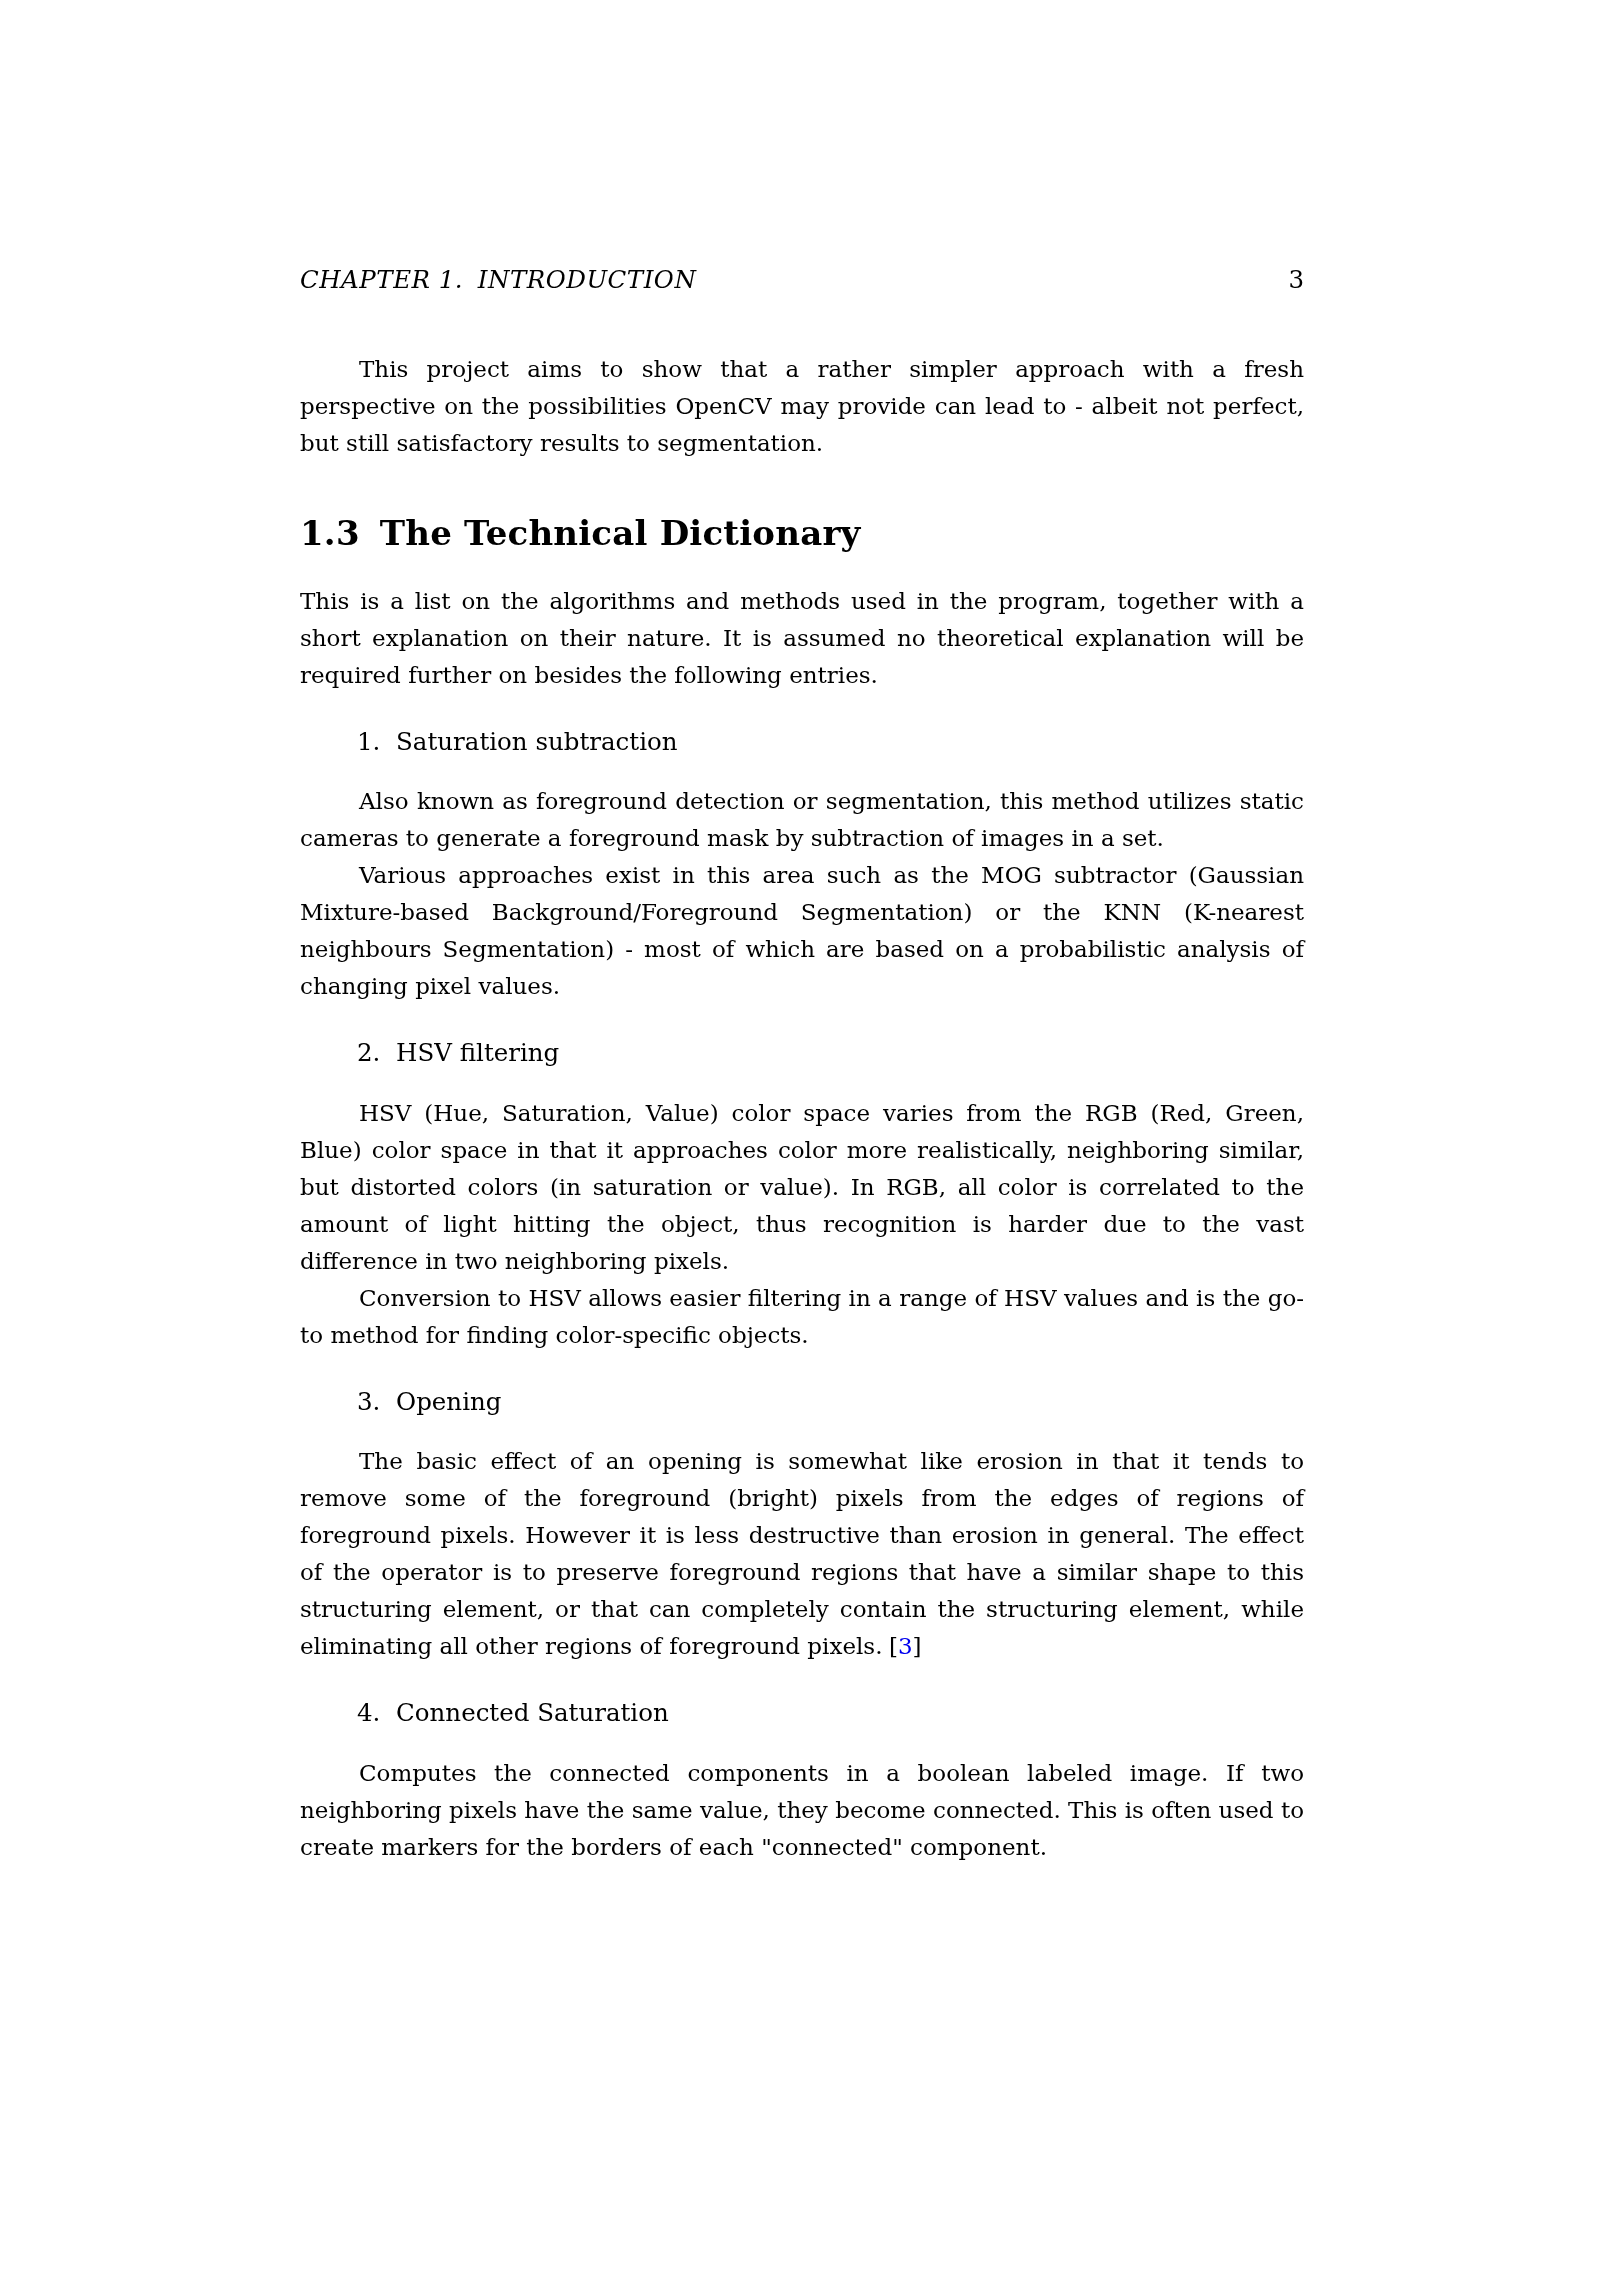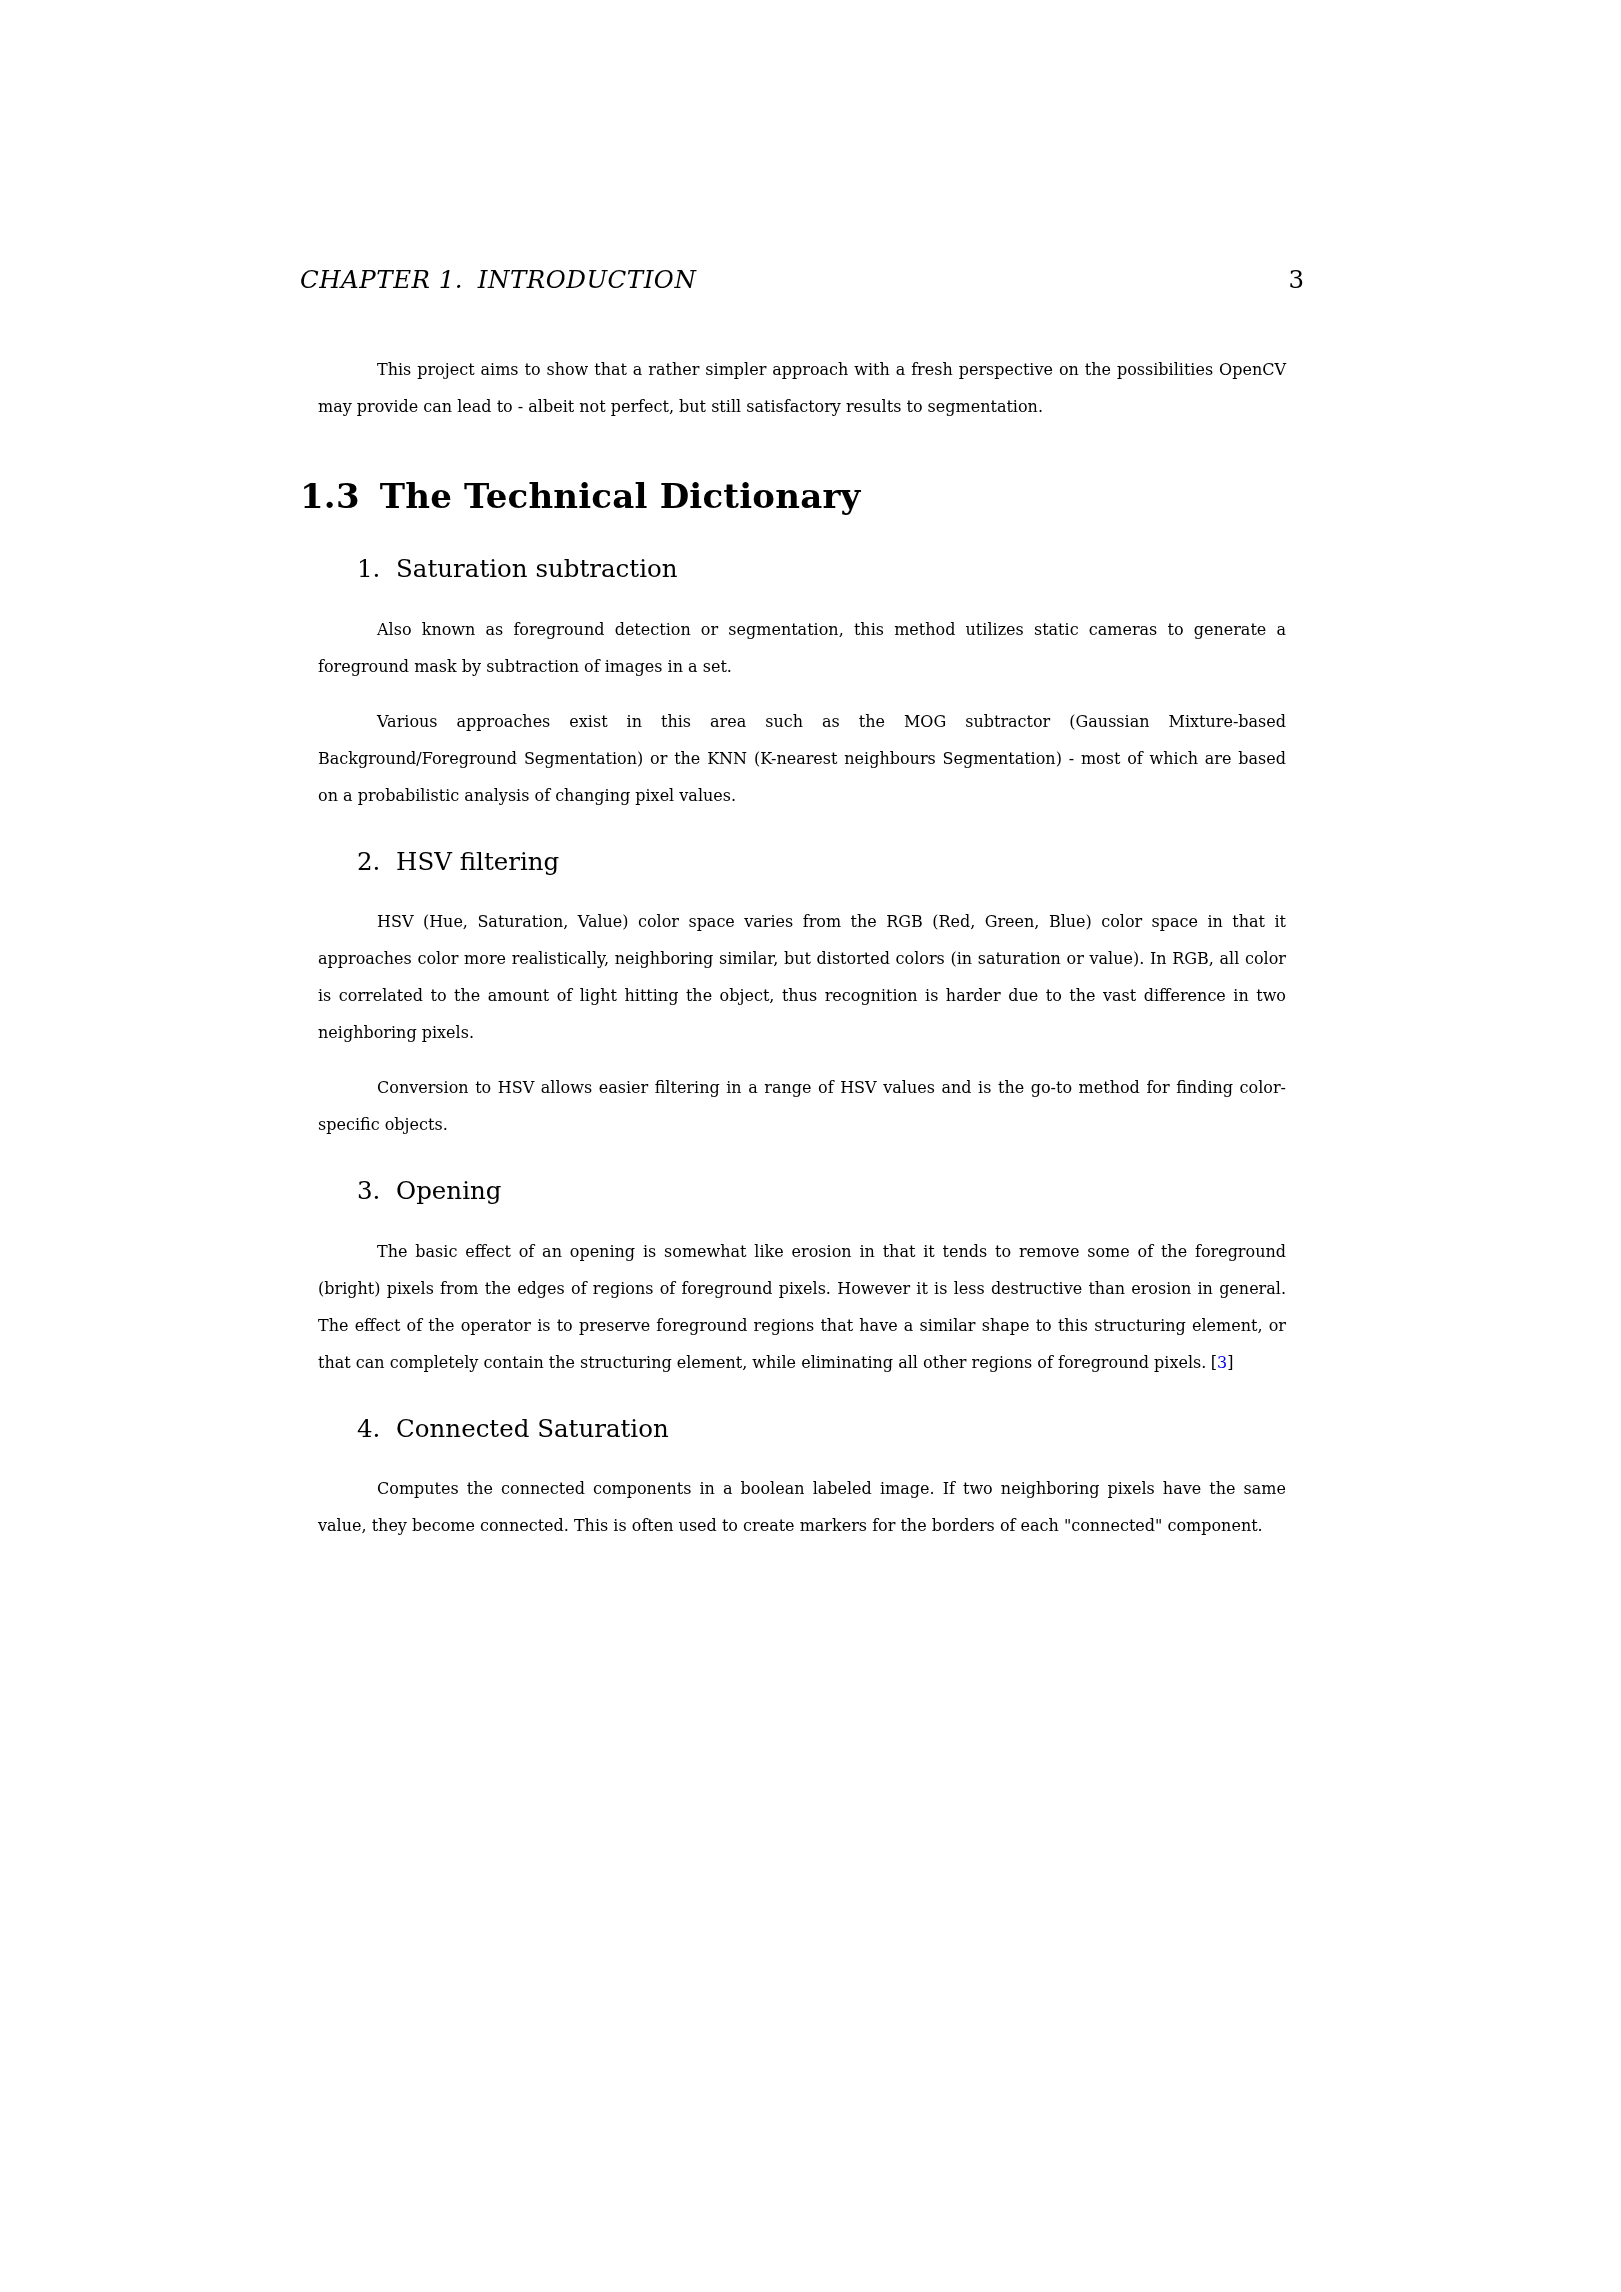--- a/index.html
+++ b/index.html
@@ -34,22 +34,22 @@
     font-style: italic;
     letter-spacing: 0.5px;
   }
   .rh-left .rh-title {
     margin-left: 0.6em;
   }
   .rh-page {
     font-style: normal;
   }
   p.para {
-    margin: 18px;
-    font-size: 16px;
+    margin: 0;
+    font-size: 23px;
     line-height: 37px;
     text-align: justify;
     hyphens: none;
   }
   p.indent {
     text-indent: 59px;
   }
   .intro-gap {
     margin-top: 53px !important;
   }
@@ -96,20 +96,21 @@
       <span class="rh-page">3</span>
     </div>
 
     <p class="para indent intro-gap">This project aims to show that a rather simpler approach with a fresh perspective on the possibilities OpenCV may provide can lead to - albeit not perfect, but still satisfactory results to segmentation.</p>
 
     <h2 class="section-heading">
       <span class="sec-num">1.3</span>
       <span class="sec-title">The Technical Dictionary</span>
     </h2>
 
+    <p class="para">This is a list on the algorithms and methods used in the program, together with a short explanation on their nature. It is assumed no theoretical explanation will be required further on besides the following entries.</p>
 
     <div class="entry">
       <div class="entry-term">
         <span class="term-num">1.</span>
         <span class="term-label">Saturation subtraction</span>
       </div>
       <p class="para indent">Also known as foreground detection or segmentation, this method utilizes static cameras to generate a foreground mask by subtraction of images in a set.</p>
       <p class="para indent">Various approaches exist in this area such as the MOG subtractor (Gaussian Mixture-based Background/Foreground Segmentation) or the KNN (K-nearest neighbours Segmentation) - most of which are based on a probabilistic analysis of changing pixel values.</p>
     </div>
 

